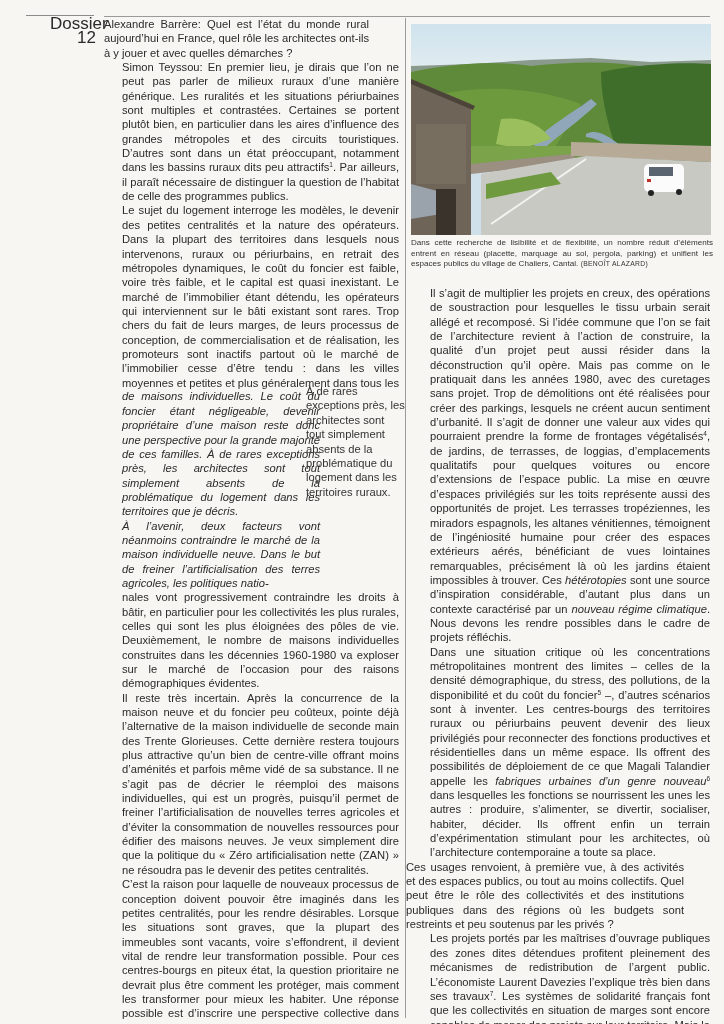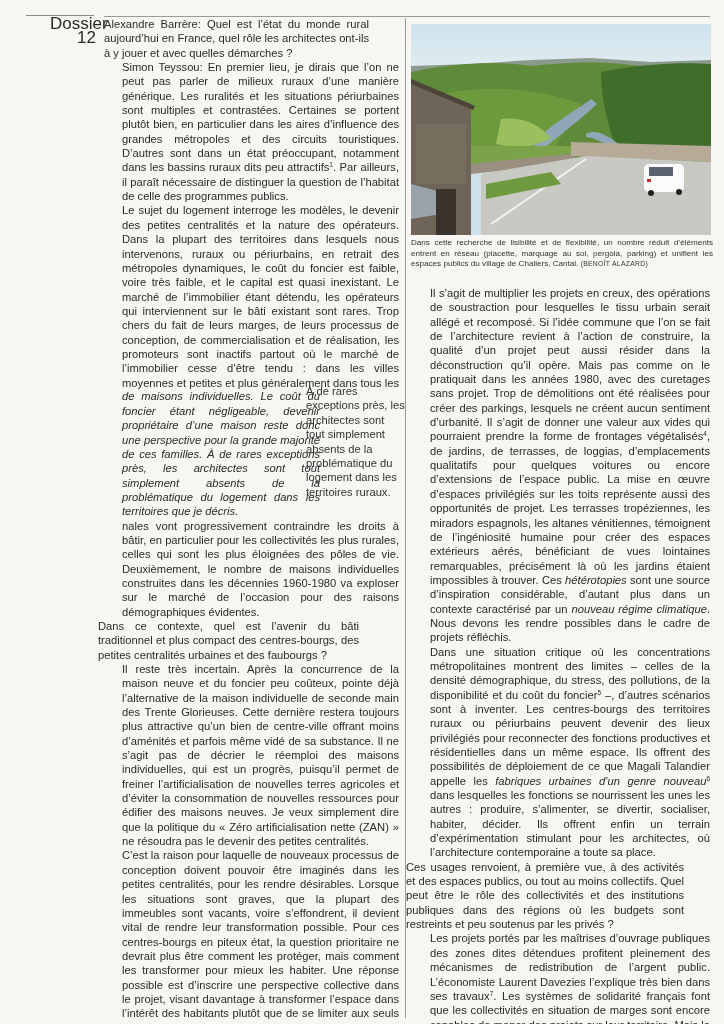--- a/index.html
+++ b/index.html
@@ -52,23 +52,23 @@
   </div>
 
   <div class="vrule" style="left:405px; top:18px; height:1000px;"></div>
 
   <div class="col" style="left:104px; top:17px; width:295px;">
     <p class="q" style="padding-right:30px;"><span>Alexandre Barrère</span><span>: Quel est l’état du monde rural aujourd’hui en France, quel rôle les architectes ont-ils à y jouer et avec quelles démarches ?</span></p>
     <p class="a"><span>Simon Teyssou</span><span>: En premier lieu, je dirais que l’on ne peut pas parler de milieux ruraux d’une manière générique. Les ruralités et les situations périurbaines sont multiples et contrastées. Certaines se portent plutôt bien, en particulier dans les aires d’influence des grandes métropoles et des circuits touristiques. D’autres sont dans un état préoccupant, notamment dans les bassins ruraux dits peu attractifs</span><sup>1</sup><span>. Par ailleurs, il paraît nécessaire de distinguer la question de l’habitat de celle des programmes publics.</span></p>
     <p class="a" style="height:186px; overflow:hidden;"><span>Le sujet du logement interroge les modèles, le devenir des petites centralités et la nature des opérateurs. Dans la plupart des territoires dans lesquels nous intervenons, ruraux ou périurbains, en retrait des métropoles dynamiques, le coût du foncier est faible, voire très faible, et le capital est quasi inexistant. Le marché de l’immobilier étant détendu, les opérateurs qui interviennent sur le bâti existant sont rares. Trop chers du fait de leurs marges, de leurs processus de conception, de commercialisation et de réalisation, les promoteurs sont inactifs partout où le marché de l’immobilier cesse d’être tendu : dans les villes moyennes et petites et plus généralement dans tous les territoires en crise</span></p>
     <div style="padding-left:18px;">
       <p class="wrap-narrow">de maisons individuelles. Le coût du foncier étant négligeable, devenir propriétaire d’une maison reste donc une perspective pour la grande majorité de ces familles. À de rares exceptions près, les architectes sont tout simplement absents de la problématique du logement dans les territoires que je décris.</p>
+      <p class="wrap-narrow">À l’avenir, deux facteurs vont néanmoins contraindre le marché de la maison individuelle neuve. Dans le but de freiner l’artificialisation des terres agricoles, les politiques natio-</p>
     </div>
     <p class="a">nales vont progressivement contraindre les droits à bâtir, en particulier pour les collectivités les plus rurales, celles qui sont les plus éloignées des pôles de vie. Deuxièmement, le nombre de maisons individuelles construites dans les décennies 1960-1980 va exploser sur le marché de l’occasion pour des raisons démographiques évidentes.</p>
-    <p class="q" style="margin-left:-6px; padding-right:40px;">Dans ce contexte, quel est l’avenir du bâti traditionnel et plus compact des centres-bourgs, des petites centralités urbaines et des faubourgs ?</p>
     <p class="a">Il reste très incertain. Après la concurrence de la maison neuve et du foncier peu coûteux, pointe déjà l’alternative de la maison individuelle de seconde main des Trente Glorieuses. Cette dernière restera toujours plus attractive qu’un bien de centre-ville offrant moins d’aménités et parfois même vidé de sa substance. Il ne s’agit pas de décrier le réemploi des maisons individuelles, qui est un progrès, puisqu’il permet de freiner l’artificialisation de nouvelles terres agricoles et d’éviter la consommation de nouvelles ressources pour édifier des maisons neuves. Je veux simplement dire que la politique du « Zéro artificialisation nette (ZAN) » ne résoudra pas le devenir des petites centralités.</p>
     <p class="a"><span>C’est la raison pour laquelle de nouveaux processus de conception doivent pouvoir être imaginés dans les petites centralités, pour les rendre désirables. Lorsque les situations sont graves, que la plupart des immeubles sont vacants, voire s’effondrent, il devient vital de rendre leur transformation possible. Pour ces centres-bourgs en piteux état, la question prioritaire ne devrait plus être comment les protéger, mais comment les transformer pour mieux les habiter. Une réponse possible est d’inscrire une perspective collective dans le projet, visant davantage à transformer l’espace dans l’intérêt des habitants plutôt que de se limiter aux seuls enjeux de préservation de l’héritage du passé</span></p>
 
   </div>
 
   <div class="pull">À de rares exceptions près, les architectes sont tout simplement absents de la problématique du logement dans les territoires ruraux.</div>
 
   <div class="photo">
     <svg width="300" height="211" viewBox="0 0 300 211" xmlns="http://www.w3.org/2000/svg">
       <defs>

